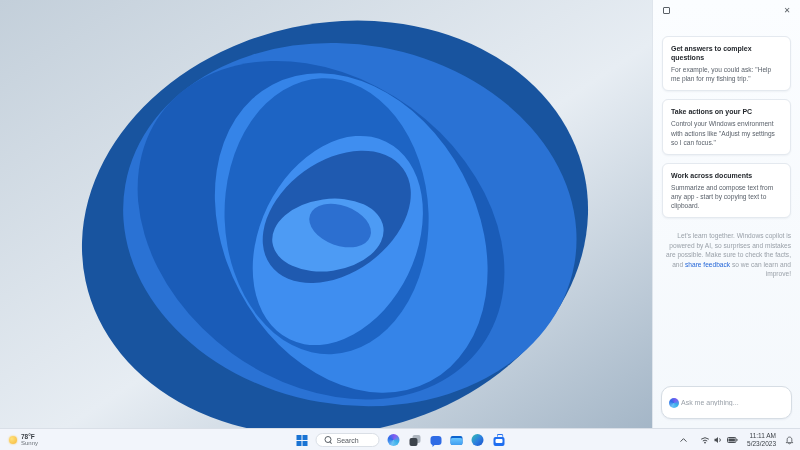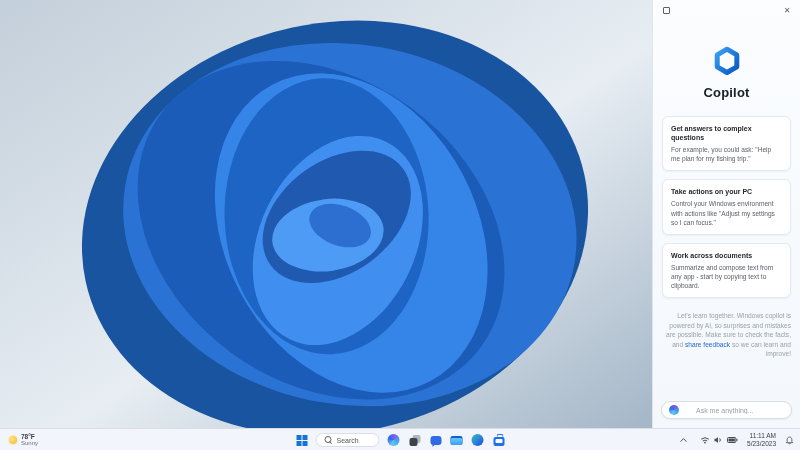--- a/index.html
+++ b/index.html
@@ -22,22 +22,22 @@
   .cp-logo-wrap { display:flex; flex-direction:column; align-items:center; margin-top:26px; }
   .cp-title { font-size:13px; font-weight:bold; color:#1b1e22; margin-top:9px; letter-spacing:.2px; }
   .cp-cards { display:flex; flex-direction:column; gap:8px; margin:16px 9px 0; }
   .cp-card { background:#ffffff; border:1px solid #e4e9ef; border-radius:6px; padding:7px 8px;
     box-shadow:0 1px 2px rgba(20,40,80,.05); cursor:pointer; }
   .cp-card-title { font-size:7px; font-weight:bold; color:#24282d; margin-bottom:3px; line-height:1.3; }
   .cp-card-body { font-size:6.6px; color:#5b626b; line-height:1.38; }
   .cp-disclaimer { margin:13px 9px 0; font-size:6.6px; line-height:1.45; color:#9aa1a9; text-align:right; }
   .cp-link { color:#2567d8; cursor:pointer; }
   .cp-spacer { flex:1; }
-  .cp-inputbar { margin:0 8px 9px; height:18px; background:#ffffff; border:1px solid #d6dde4;
-    border-radius:10px; display:flex; align-items:center; gap:17px; padding:0 7px;
+  .cp-inputbar { margin:0 8px 9px; height:33px; background:#ffffff; border:1px solid #d6dde4;
+    border-radius:10px; display:flex; align-items:center; gap:2px; padding:0 7px;
     box-shadow:0 1px 2px rgba(20,40,80,.06); }
   .cp-input-icon { width:10px; height:10px; border-radius:50%; flex:0 0 auto;
     background:conic-gradient(from 210deg,#6cc1f5,#2b6de8,#7a5cf0,#35b0e8,#6cc1f5); }
   .cp-input { border:none; outline:none; background:transparent; flex:1; font-size:7px; color:#333;
     font-family:"Liberation Sans", sans-serif; }
   .cp-input::placeholder { color:#9aa1a9; }
 
   
   .taskbar { position:absolute; left:0; bottom:0; width:800px; height:22px;
     background:rgba(243,246,251,.96); border-top:1px solid #d9dfe7;
@@ -121,32 +121,20 @@
   </div>
 
   <aside class="copilot-panel">
     <div class="cp-topbar">
       <div class="icon-btn">
           <span class="popout-glyph"></span>
         </div>
       <div class="icon-btn">✕</div>
     </div>
 
-    <div class="cp-logo-wrap">
-      <svg width="30" height="30" viewBox="0 0 30 30">
-        <defs>
-          <linearGradient id="cplg" x1="0" y1="0" x2="1" y2="1">
-            <stop offset="0" stop-color="#3aa0f3"></stop>
-            <stop offset="1" stop-color="#0a57c2"></stop>
-          </linearGradient>
-        </defs>
-        <path d="M15 3.2 L24.8 8.9 L24.8 20.8 L15 26.5 L5.2 20.8 L5.2 8.9 Z" fill="none" stroke="url(#cplg)" stroke-width="5" stroke-linejoin="round"></path>
-      </svg>
-      <div class="cp-title">Copilot</div>
-    </div>
 
     <div class="cp-cards">
       <div class="cp-card">
         <div class="cp-card-title">Get answers to complex questions</div>
         <div class="cp-card-body">For example, you could ask: "Help me plan for my fishing trip."</div>
       </div>
       <div class="cp-card">
         <div class="cp-card-title">Take actions on your PC</div>
         <div class="cp-card-body">Control your Windows environment with actions like "Adjust my settings so I can focus."</div>
       </div>

